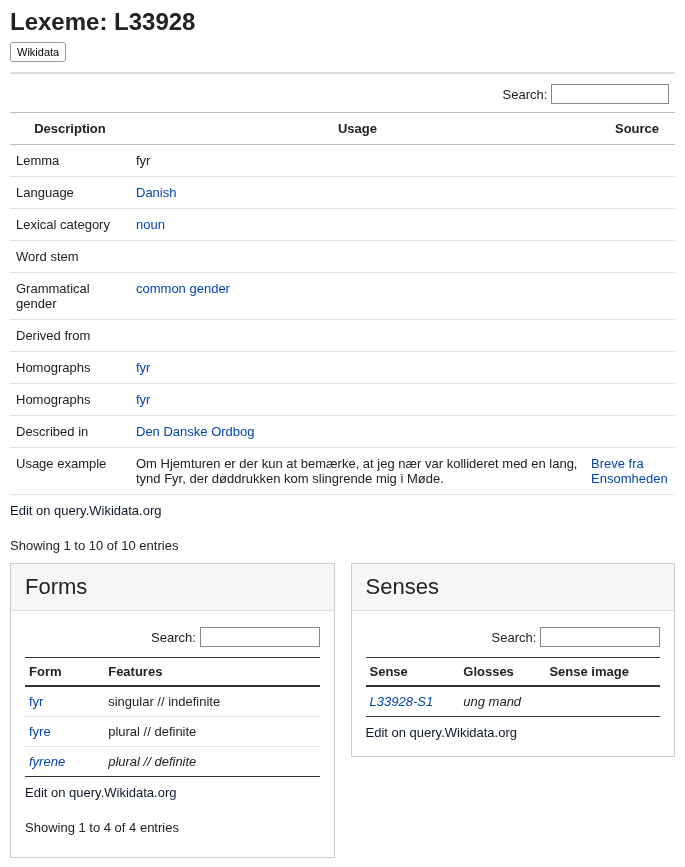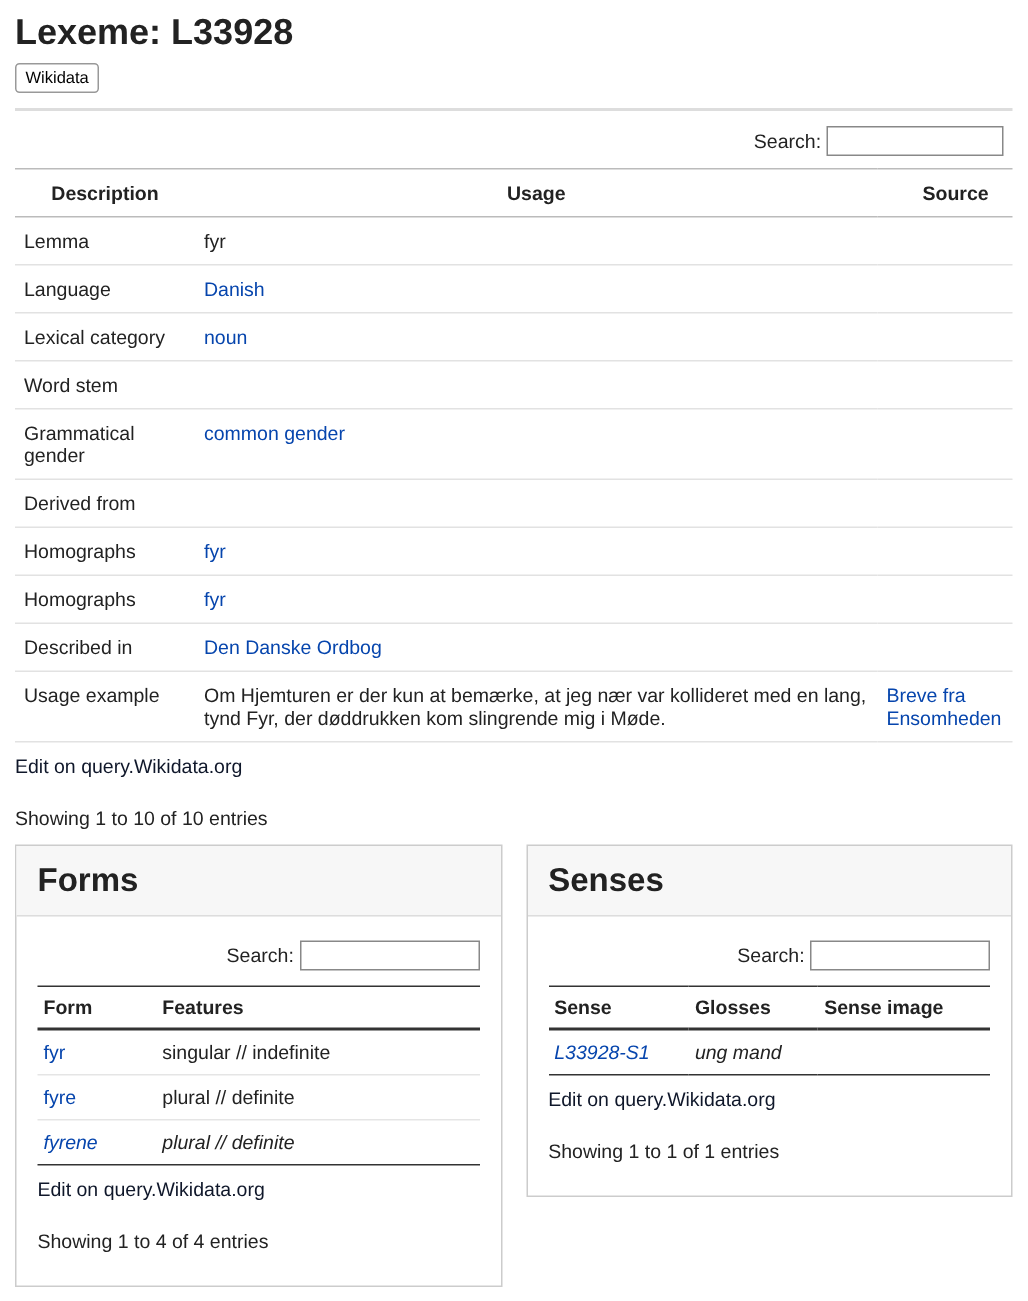--- a/index.html
+++ b/index.html
@@ -77,21 +77,21 @@
     gap: 16px;
     align-items: flex-start;
   }
   .panel {
     flex: 1;
     border: 1px solid #ccc;
     padding: 0;
   }
   .panel-header {
     font-size: 22px;
-    font-weight: bold;
+    font-weight: normal;
     padding: 10px 14px;
     background: #f7f7f7;
     border-bottom: 1px solid #ddd;
   }
   .panel-body {
     padding: 10px 14px 12px 14px;
   }
   .panel .search-bar { text-align: right; padding: 6px 0 10px 0; }
   .panel .search-bar input { width: 120px; }
   table.sub-table {
@@ -248,19 +248,18 @@
         </thead>
         <tbody id="senses-tbody">
             <tr>
               <td><a class="link">L33928-S1</a></td>
               <td>ung mand</td>
               <td></td>
             </tr>
           </tbody>
       </table>
       <a class="edit-link">Edit on query.Wikidata.org</a>
-      <div class="info-line">Showing 1 to 1 of 1 entries</div>
     </div>
   </div>
 </div>
 
 
 
 
 </body></html>

